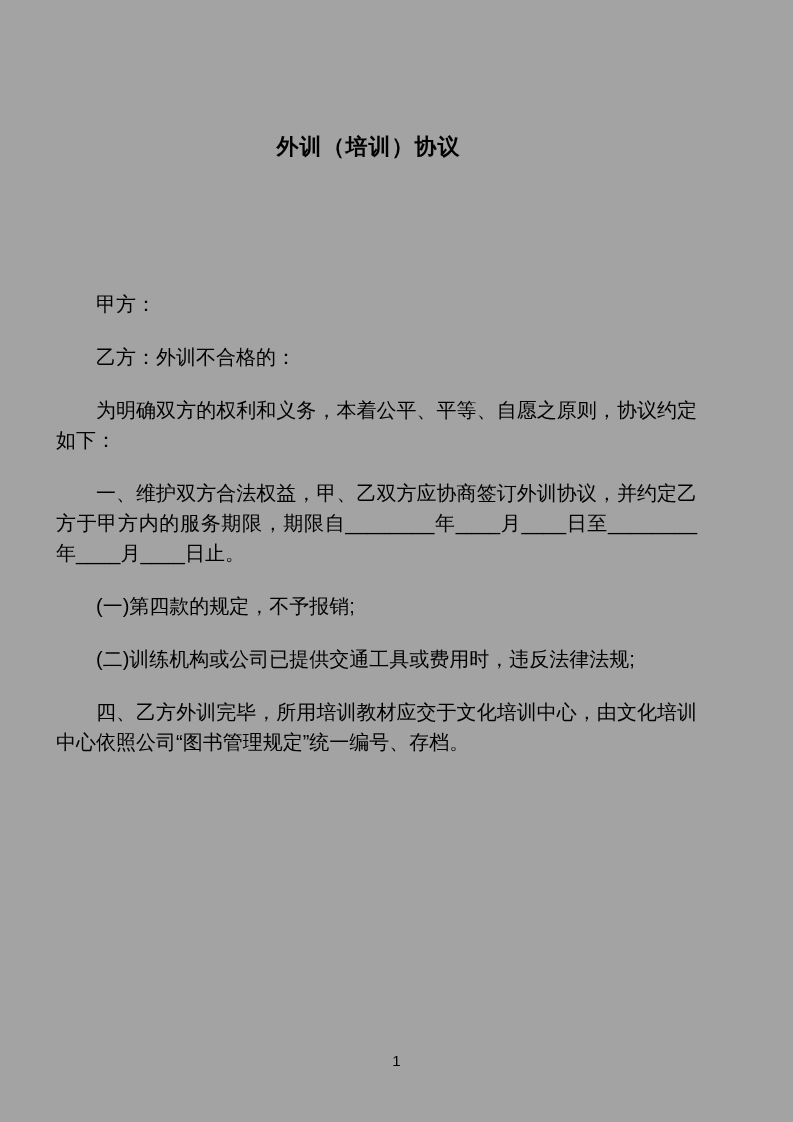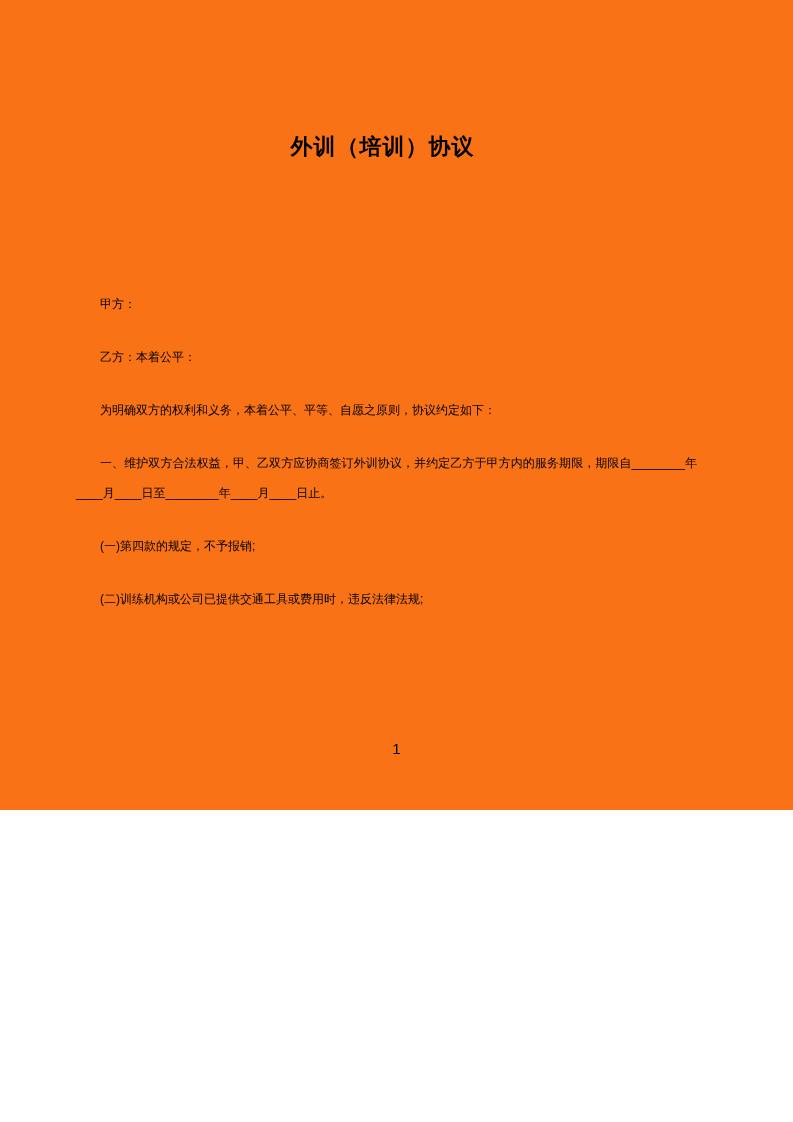--- a/index.html
+++ b/index.html
@@ -3,40 +3,40 @@
 <meta charset="utf-8">
 <style>
   html, body {
     margin: 0;
     padding: 0;
     background: #ffffff;
   }
   .page {
     position: relative;
     width: 793px;
-    height: 810px;
+    height: 1122px;
     margin: 0 auto;
-    background: #f97316;
+    background: #a3a3a3;
     color: #000000;
     font-family: "Liberation Sans", sans-serif;
     box-sizing: border-box;
-    padding: 131px 96px 0 68px;
+    padding: 131px 96px 0 40px;
     overflow: hidden;
   }
   .doc-title {
     margin: 0 0 126px 0;
     font-size: 22px;
     font-weight: bold;
     line-height: 32px;
     text-align: center;
     letter-spacing: 1px;
   }
   .para {
-    margin: 0 0 23px 8px;
-    font-size: 12px;
+    margin: 0 0 23px 16px;
+    font-size: 20px;
     line-height: 30px;
     text-indent: 2em;
     text-align: justify;
     word-break: break-all;
   }
   .page-number {
     position: absolute;
     left: 0;
     right: 0;
     bottom: 52px;
@@ -46,20 +46,21 @@
     color: #000000;
   }
 </style>
 </head>
 <body>
 
 <div class="page">
   <h1 class="doc-title">外训（培训）协议</h1>
 
   <p class="para">甲方：</p>
-  <p class="para">乙方：本着公平：</p>
+  <p class="para">乙方：外训不合格的：</p>
   <p class="para">为明确双方的权利和义务，本着公平、平等、自愿之原则，协议约定如下：</p>
   <p class="para">一、维护双方合法权益，甲、乙双方应协商签订外训协议，并约定乙方于甲方内的服务期限，期限自________年____月____日至________年____月____日止。</p>
   <p class="para">(一)第四款的规定，不予报销;</p>
   <p class="para">(二)训练机构或公司已提供交通工具或费用时，违反法律法规;</p>
+  <p class="para">四、乙方外训完毕，所用培训教材应交于文化培训中心，由文化培训中心依照公司“图书管理规定”统一编号、存档。</p>
 
   <div class="page-number">1</div>
 </div>
 
 </body></html>

